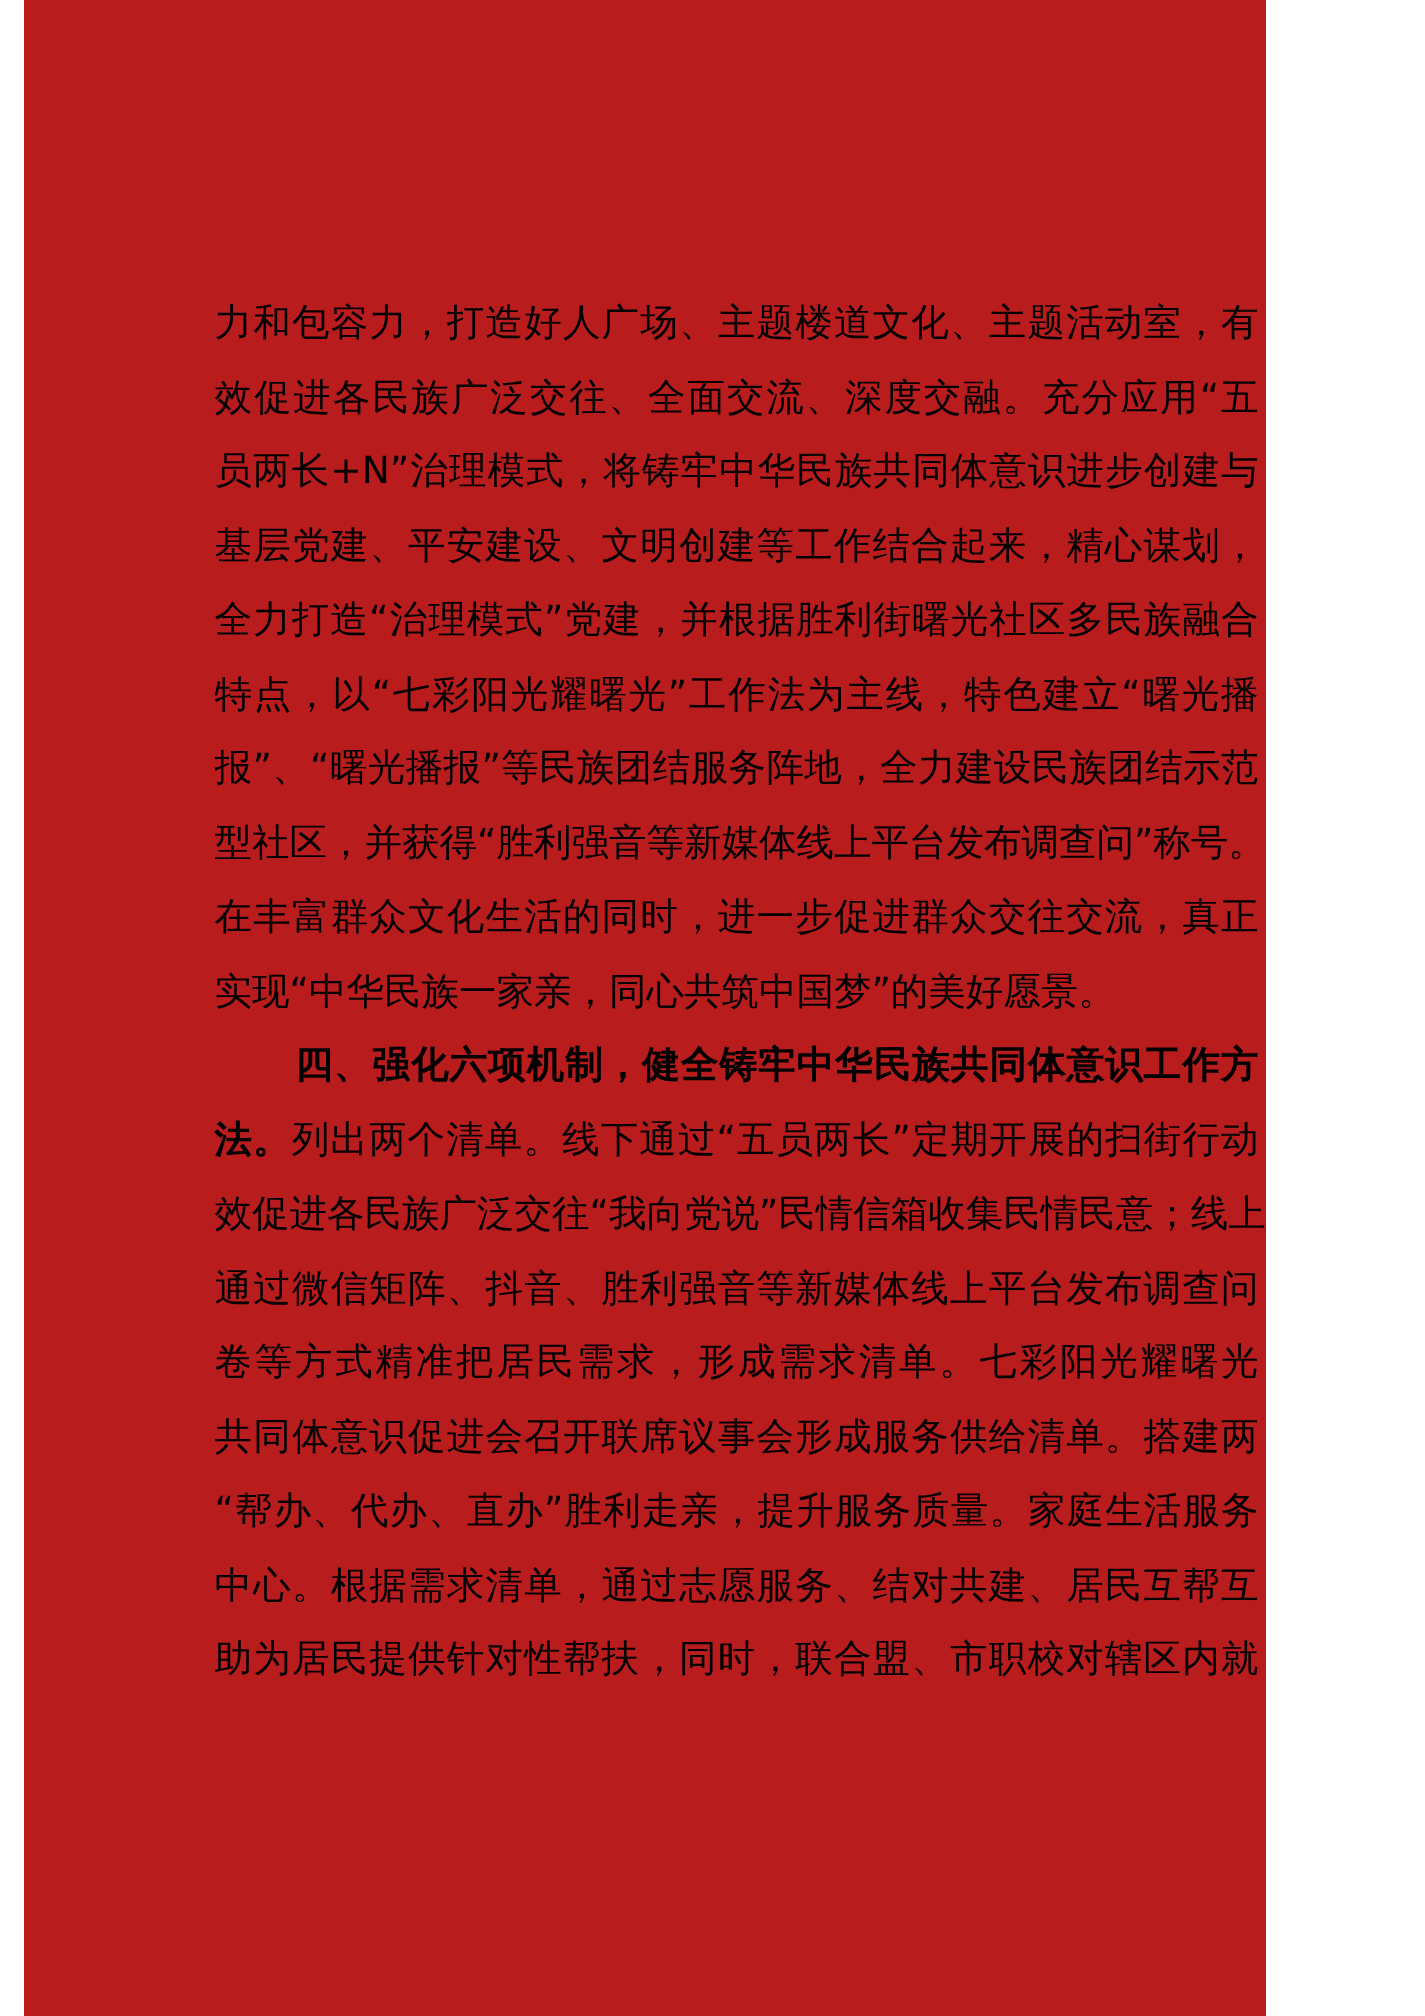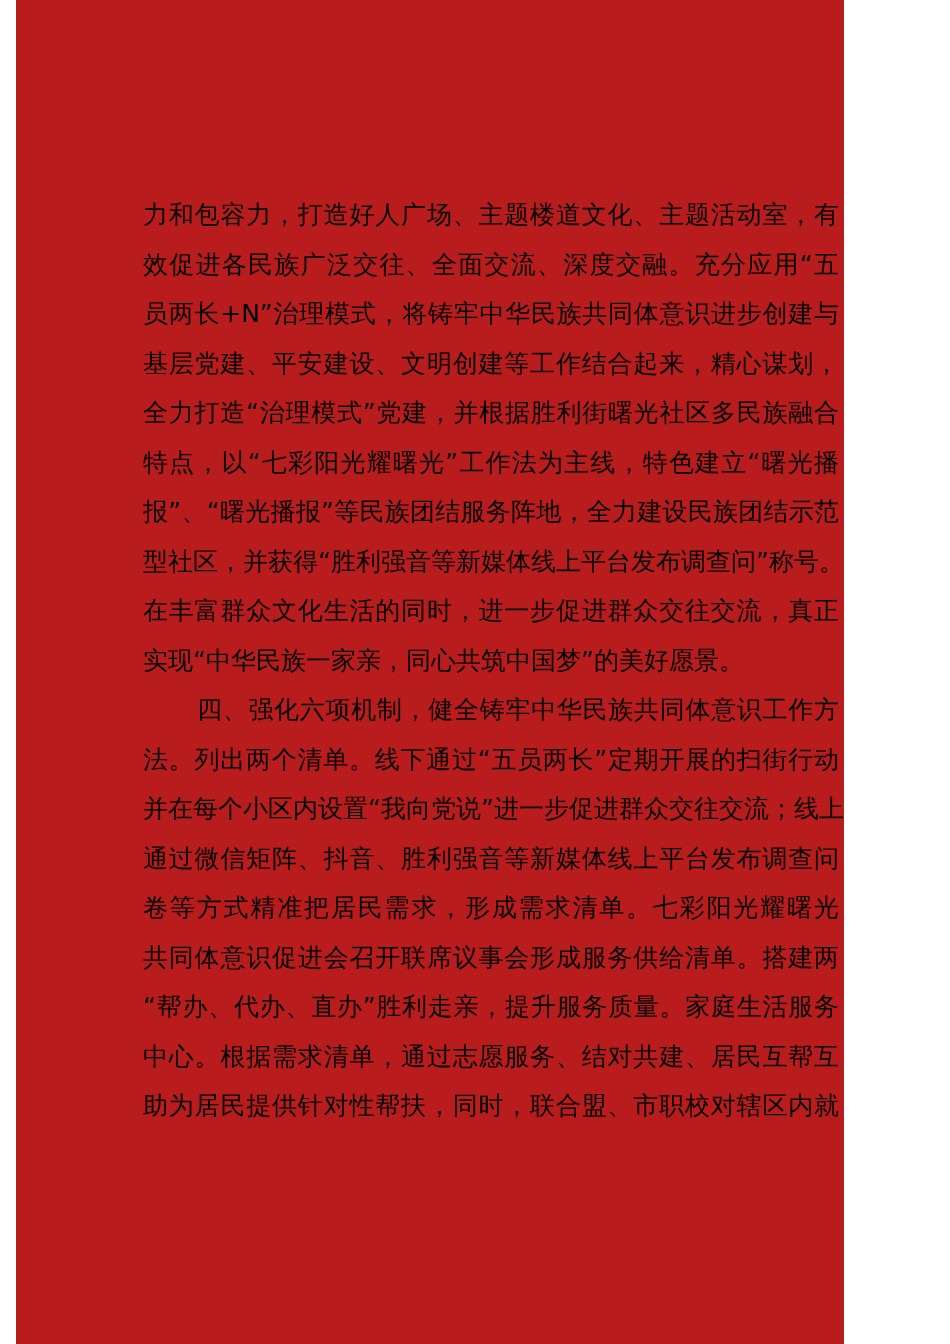--- a/index.html
+++ b/index.html
@@ -40,21 +40,21 @@
       text-align-last: justify;
       letter-spacing: 0;
     }
     .line.last {
       text-align-last: left;
     }
     .line.indent {
       padding-left: 54px;
     }
     .bold {
-      font-weight: normal;
+      font-weight: bold;
     }
   </style>
 </head>
 <body>
 
 <div class="page">
   <div class="body-text">
 
     <div class="paragraph">
       <span class="line">力和包容力，打造好人广场、主题楼道文化、主题活动室，有</span>
@@ -65,21 +65,21 @@
       <span class="line">特点，以“七彩阳光耀曙光”工作法为主线，特色建立“曙光播</span>
       <span class="line">报”、“曙光播报”等民族团结服务阵地，全力建设民族团结示范</span>
       <span class="line">型社区，并获得“胜利强音等新媒体线上平台发布调查问”称号。</span>
       <span class="line">在丰富群众文化生活的同时，进一步促进群众交往交流，真正</span>
       <span class="line last">实现“中华民族一家亲，同心共筑中国梦”的美好愿景。</span>
     </div>
 
     <div class="paragraph">
       <span class="line indent bold">四、强化六项机制，健全铸牢中华民族共同体意识工作方</span>
       <span class="line"><span class="bold">法。</span><span>列出两个清单。线下通过“五员两长”定期开展的扫街行动</span></span>
-      <span class="line">并在每个小区内设置“我向党说”进一步促进群众交往交流；线上</span>
+      <span class="line">效促进各民族广泛交往“我向党说”民情信箱收集民情民意；线上</span>
       <span class="line">通过微信矩阵、抖音、胜利强音等新媒体线上平台发布调查问</span>
       <span class="line">卷等方式精准把居民需求，形成需求清单。七彩阳光耀曙光</span>
       <span class="line">共同体意识促进会召开联席议事会形成服务供给清单。搭建两</span>
       <span class="line">“帮办、代办、直办”胜利走亲，提升服务质量。家庭生活服务</span>
       <span class="line">中心。根据需求清单，通过志愿服务、结对共建、居民互帮互</span>
       <span class="line">助为居民提供针对性帮扶，同时，联合盟、市职校对辖区内就</span>
     </div>
 
   </div>
 </div>

